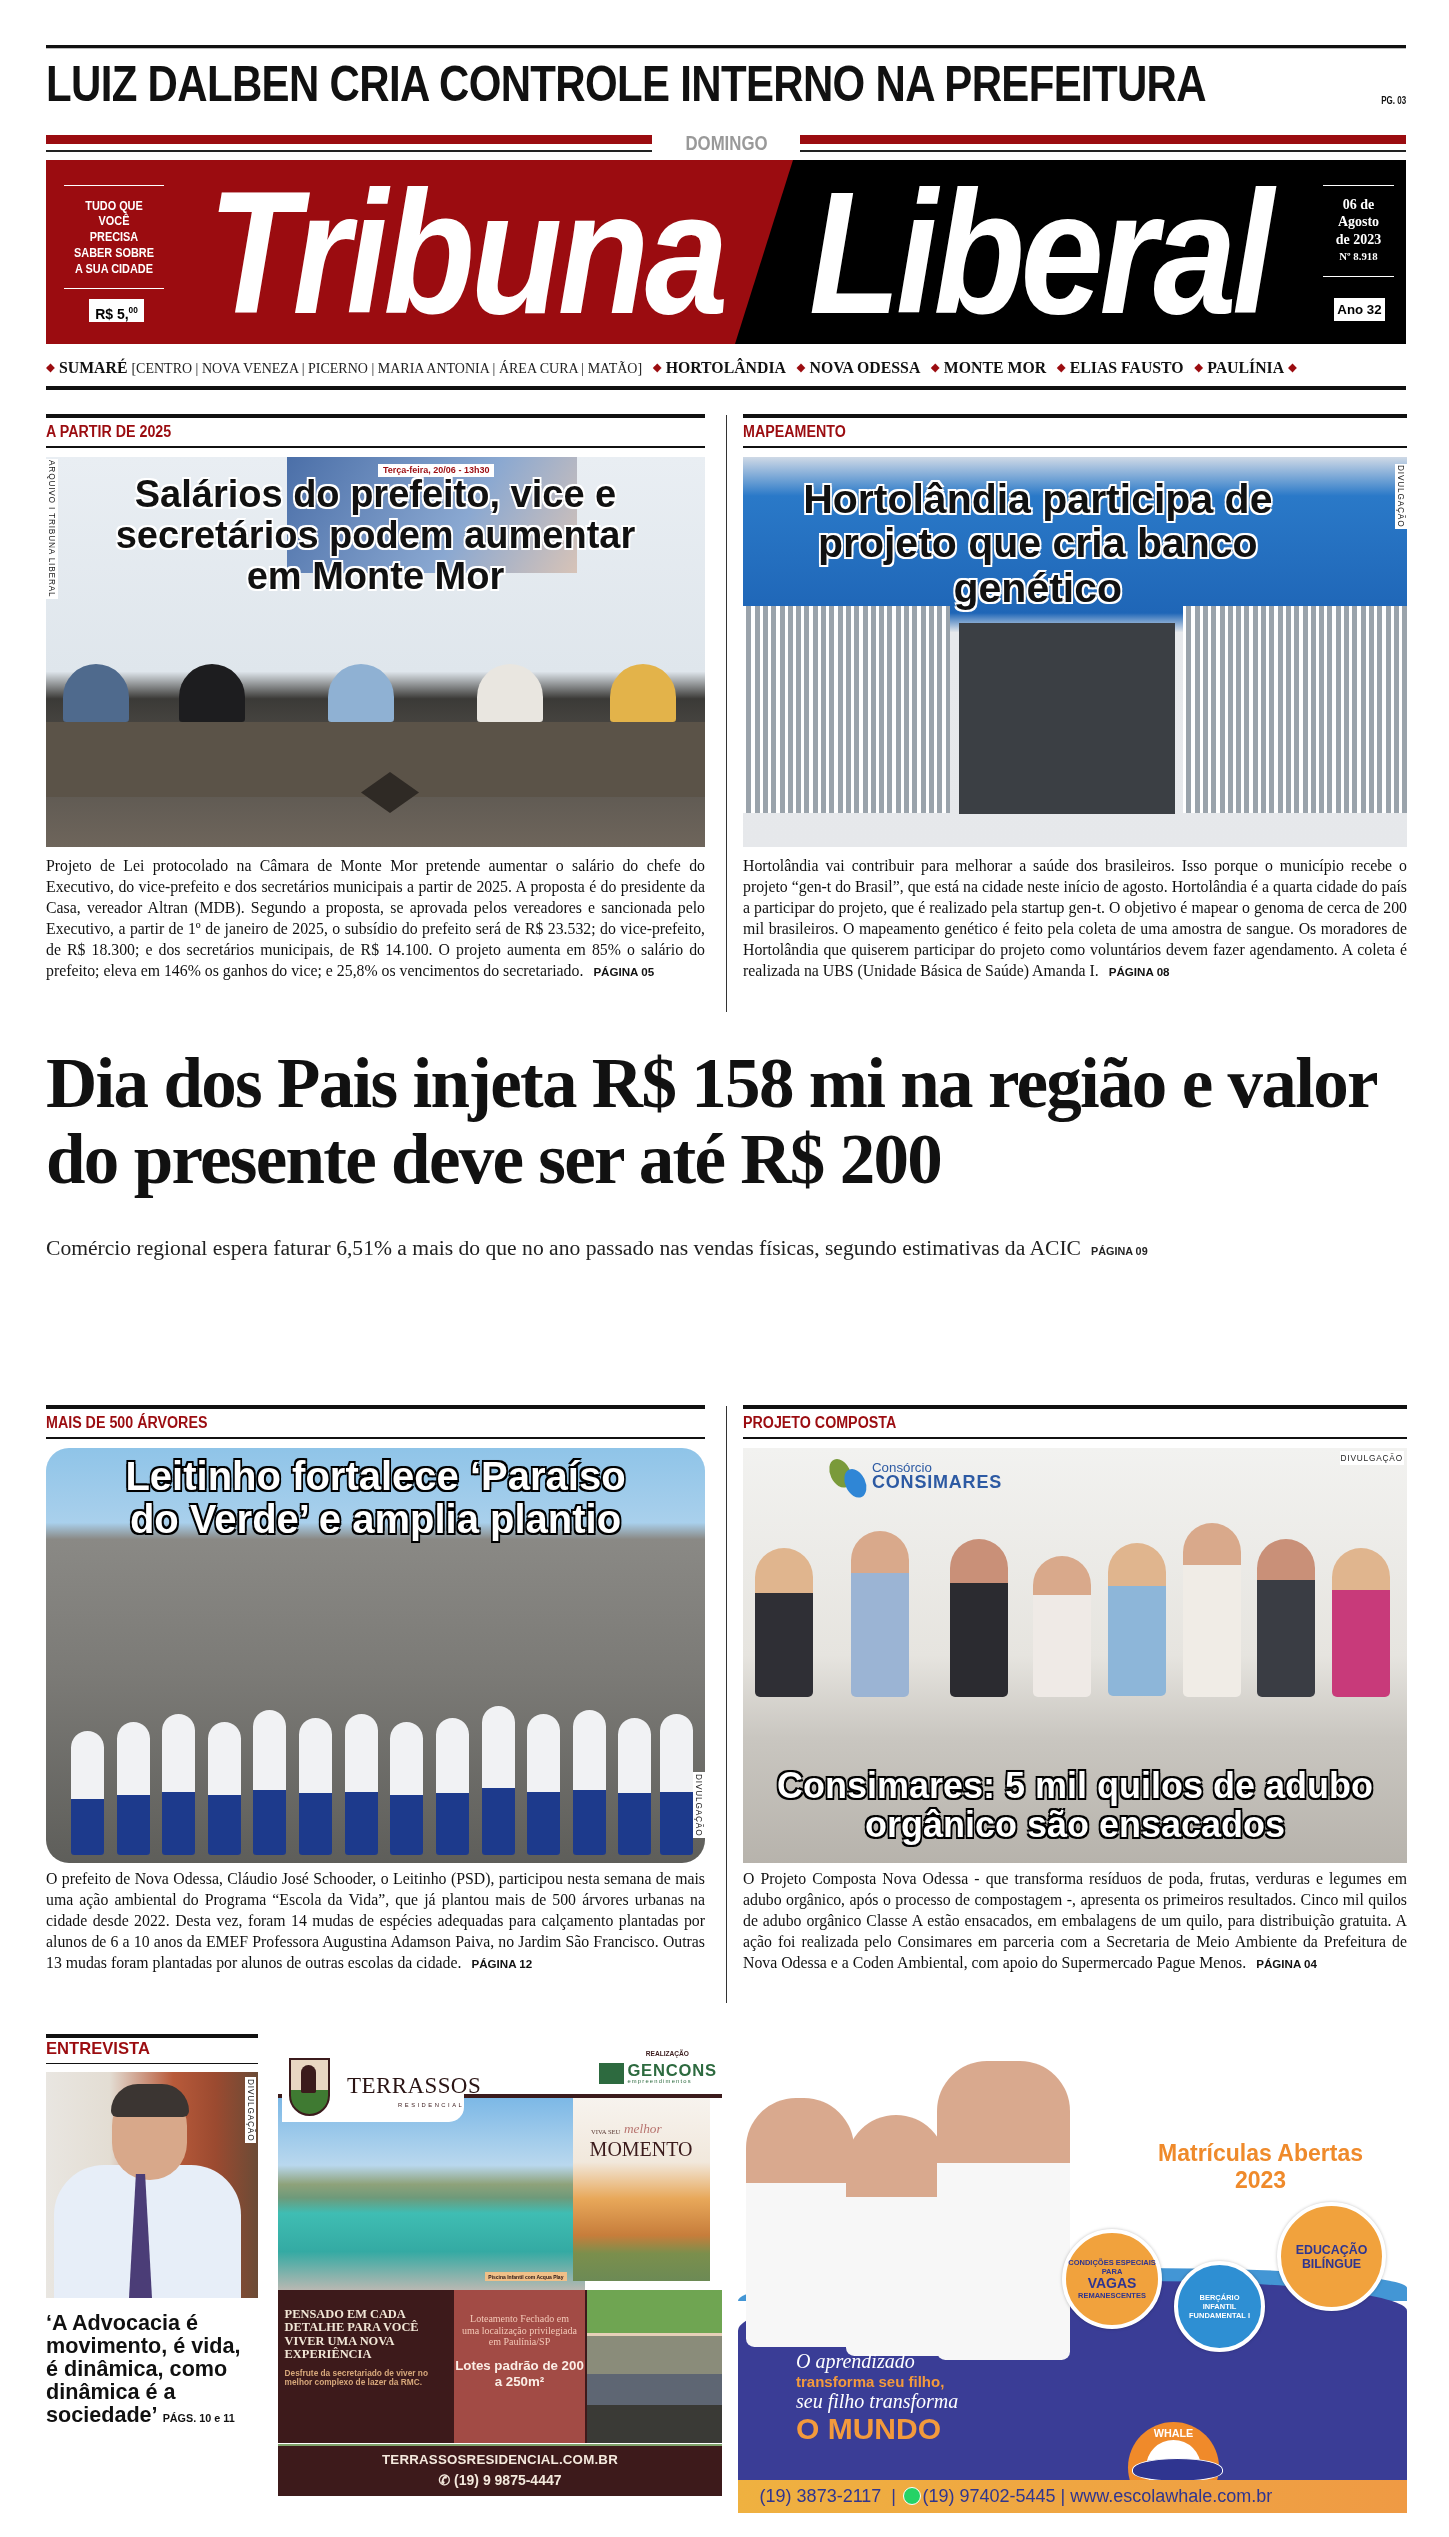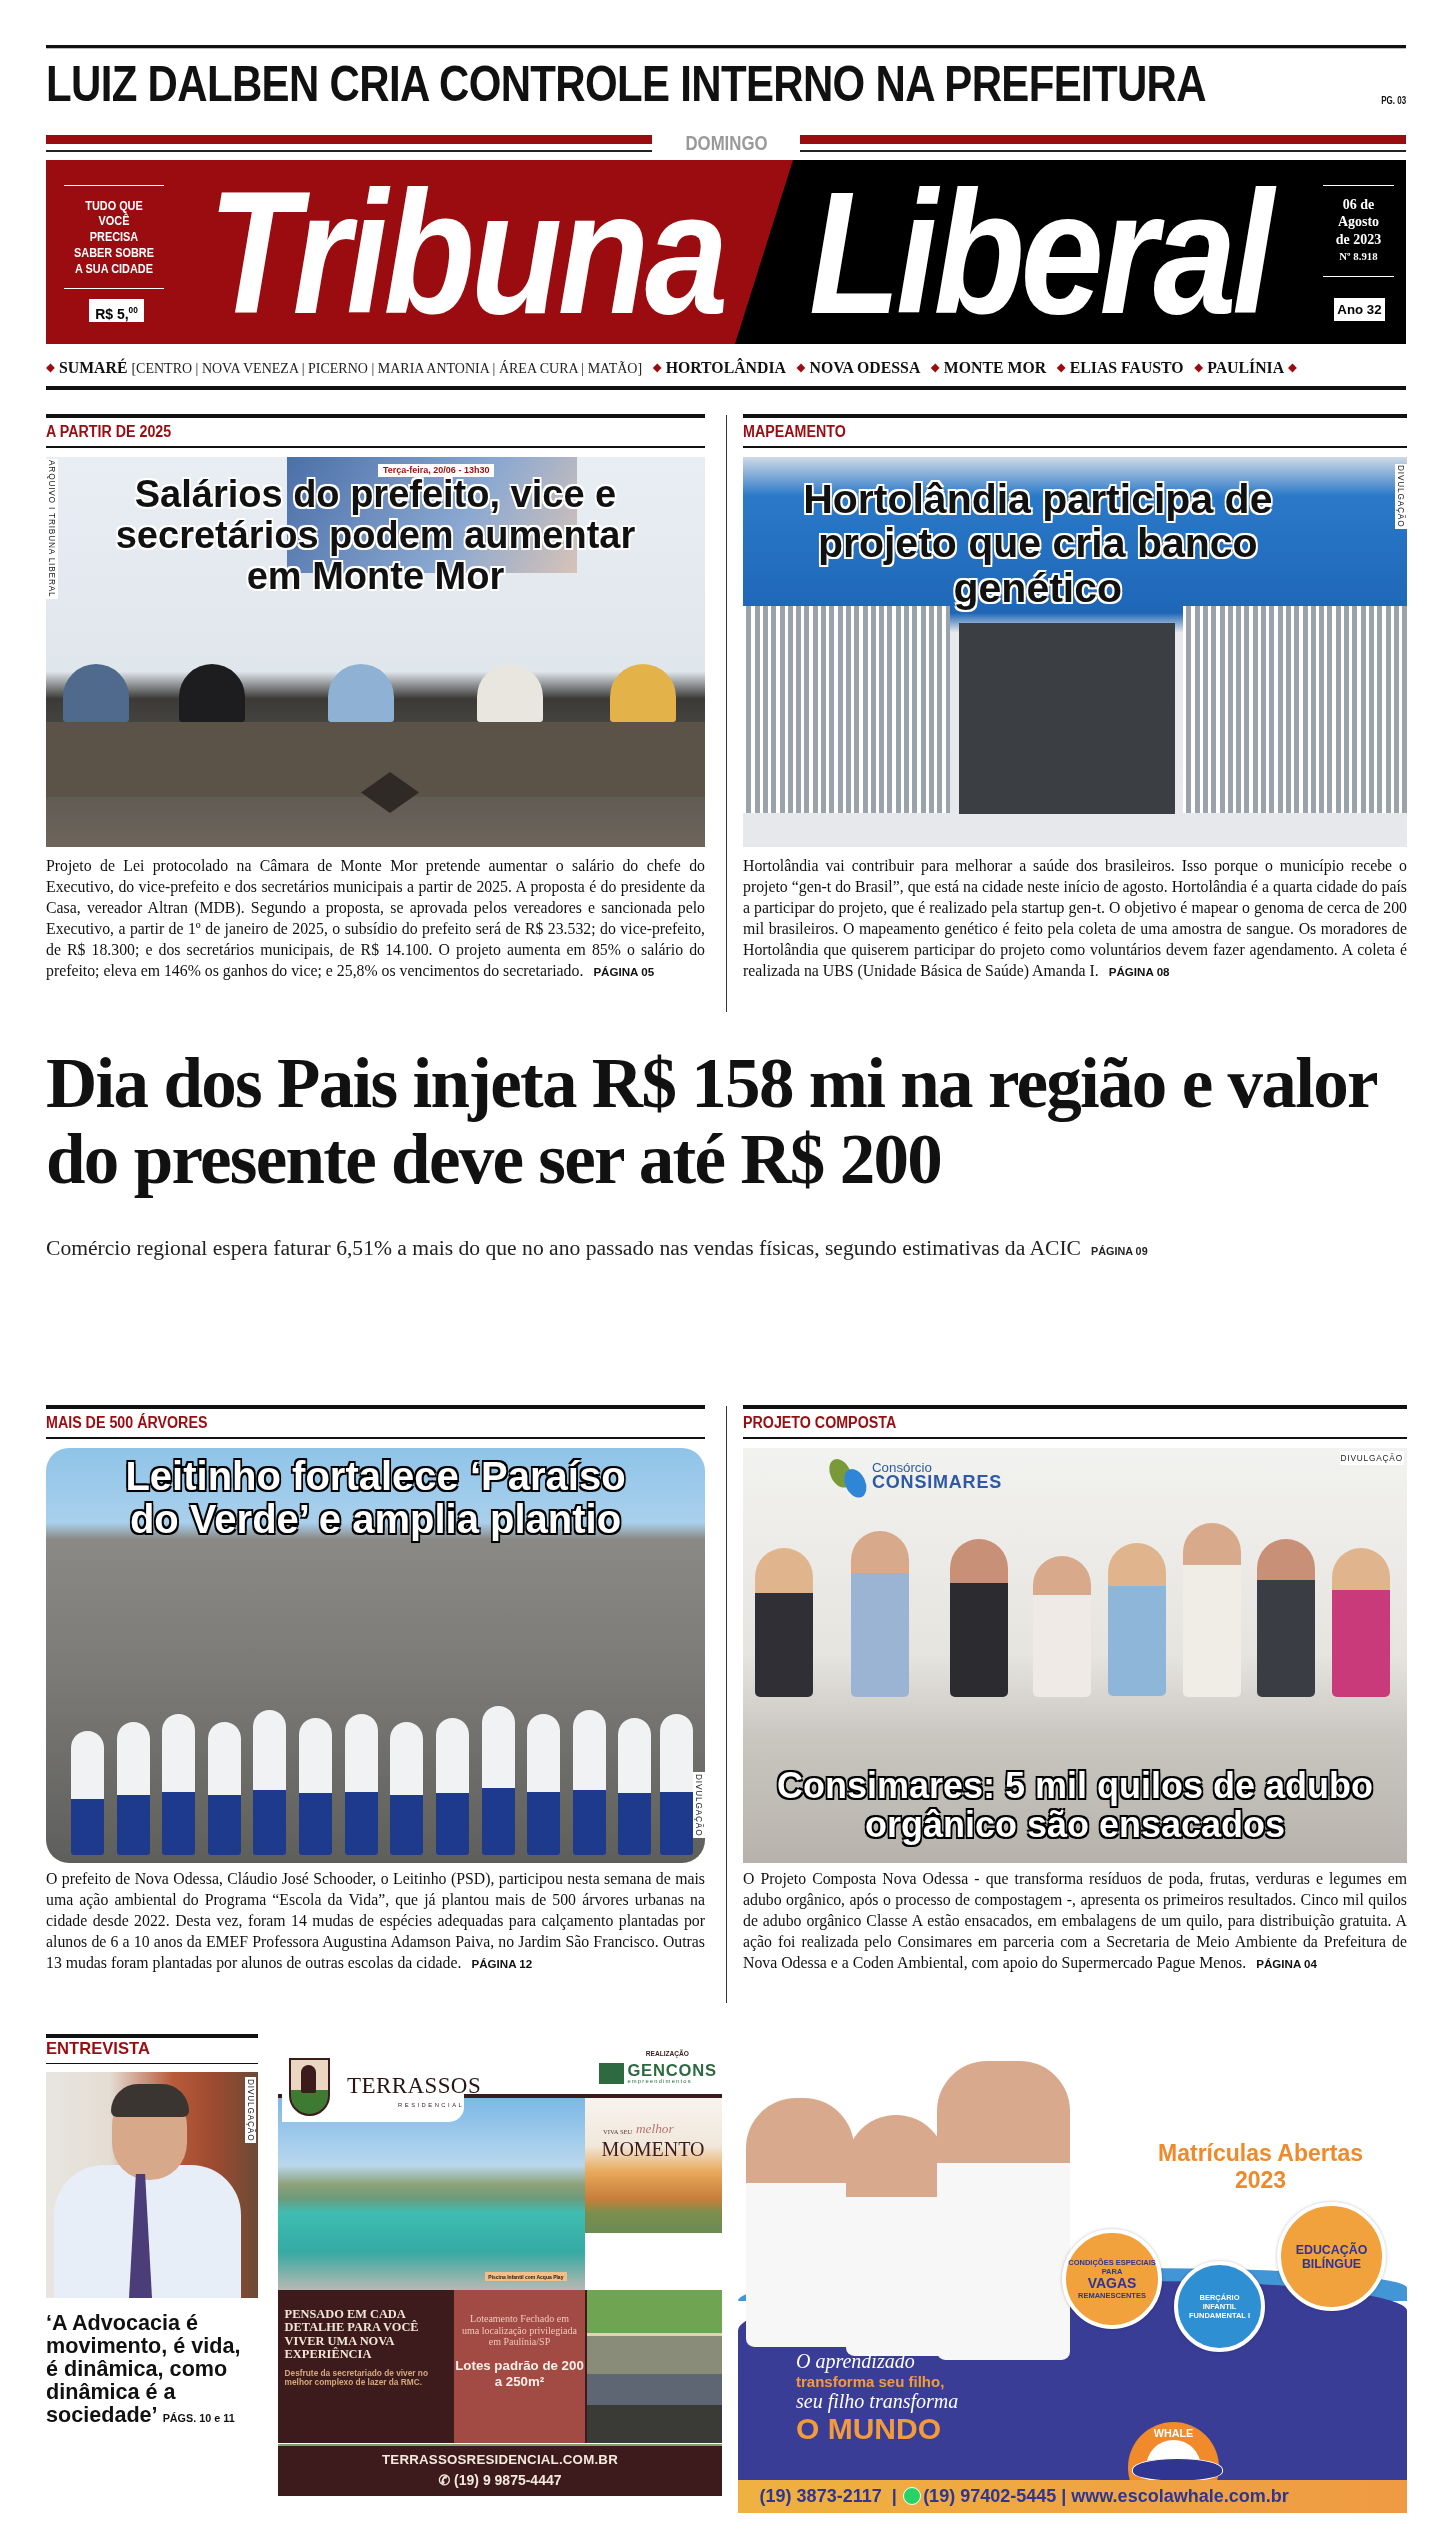--- a/index.html
+++ b/index.html
@@ -112,21 +112,21 @@
   .ad-terrassos .shield .tree { position: absolute; left: 10px; top: 5px; width: 15px; height: 28px; background: #3b1b1c; border-radius: 7.5px 7.5px 1.7px 1.7px; }
   .ad-terrassos .brand { position: absolute; left: 65px; top: 26.5px; font-family: Liberation Serif, serif; font-size: 23px; color: #2a1414; letter-spacing: 0.4px; }
   .ad-terrassos .brand-sub { position: absolute; left: 116px; top: 56px; font-family: "Liberation Sans", sans-serif; font-size: 5.8px; letter-spacing: 2.5px; color: #3b1b1c; }
   .ad-terrassos .real { position: absolute; right: 33px; top: 11.6px; font-family: "Liberation Sans", sans-serif; font-weight: bold; font-size: 6.6px; color: #3b1b1c; }
   .ad-terrassos .gencons { position: absolute; right: 6.6px; top: 23px; width: 116px; height: 25px; }
   .ad-terrassos .gencons .mark { position: absolute; left: 0; top: 1.7px; width: 25px; height: 21.6px; background: #2d6a3f; }
   .ad-terrassos .gencons .name { position: absolute; left: 28px; top: 0; font-family: "Liberation Sans", sans-serif; font-weight: bold; font-size: 16.6px; color: #2d6a3f; letter-spacing: 0.8px; }
   .ad-terrassos .gencons .tag { position: absolute; left: 28px; top: 16.6px; font-family: "Liberation Sans", sans-serif; font-size: 5.8px; color: #2d6a3f; letter-spacing: 1.2px; }
   .ad-terrassos .pool { position: absolute; left: 0; top: 60px; width: 307px; height: 192px; background: linear-gradient(180deg, #7cb8e6 0%, #b9d8ee 35%, #8ea27a 45%, #6e9a7a 52%, #3fbdb3 60%, #34aaa3 80%, #b9b8b2 100%); }
   .ad-terrassos .pool-cap { position: absolute; left: 207px; top: 234px; font-family: "Liberation Sans", sans-serif; font-weight: bold; font-size: 5px; color: #2a1414; background: #f0c088; padding: 1.7px 3.3px; }
-  .ad-terrassos .momento { position: absolute; left: 307px; top: 60px; width: 137px; height: 135px; background: linear-gradient(180deg, #f7f3ee 0%, #f1e8dc 35%, #e8a85a 55%, #c77d3b 75%, #7b8f4c 85%, #6c8a55 100%); }
+  .ad-terrassos .momento { position: absolute; left: 295px; top: 60px; width: 137px; height: 183px; background: linear-gradient(180deg, #f7f3ee 0%, #f1e8dc 35%, #e8a85a 55%, #c77d3b 75%, #7b8f4c 85%, #6c8a55 100%); }
   .ad-terrassos .momento .viva { position: absolute; left: 18px; top: 30px; font-family: "Liberation Serif", serif; font-size: 6.6px; color: #5a3a34; }
   .ad-terrassos .momento .melhor { position: absolute; left: 51px; top: 23px; font-family: "Liberation Serif", serif; font-style: italic; font-size: 13.3px; color: #b8746f; }
   .ad-terrassos .momento .word { position: absolute; left: 16.6px; top: 40px; font-family: "Liberation Serif", serif; font-size: 20px; color: #3b1b1c; }
   .ad-terrassos .lower { position: absolute; left: 0; top: 252px; width: 444px; height: 153px; background: #3d1a1b; }
   .ad-terrassos .lower .left { position: absolute; left: 6.6px; top: 18px; width: 162px; }
   .ad-terrassos .lower .head { font-family: "Liberation Serif", serif; font-weight: bold; font-size: 12.4px; line-height: 13.3px; color: #f1e6d6; }
   .ad-terrassos .lower .sub { margin-top: 8.3px; font-family: "Liberation Sans", sans-serif; font-weight: bold; font-size: 8.3px; line-height: 9px; color: #d6a77a; }
   .ad-terrassos .lower .mid { position: absolute; left: 176px; top: 0; width: 131px; height: 153px; background: #a24b45; text-align: center; }
   .ad-terrassos .lower .mid .lot { margin-top: 23px; font-family: "Liberation Serif", serif; font-size: 10px; line-height: 11.6px; color: #f4c9b8; padding: 0 6.6px; }
   .ad-terrassos .lower .mid .pad { margin-top: 10px; font-family: "Liberation Sans", sans-serif; font-weight: bold; font-size: 13.3px; line-height: 16.6px; color: #fbeee6; }
@@ -147,21 +147,21 @@
   .ad-whale .c2 { left: 436px; top: 229px; width: 91px; height: 91px; background: #2e8fd3; color: #fff; font-size: 7.5px; line-height: 9px; }
   .ad-whale .c3 { left: 539px; top: 170px; width: 109px; height: 109px; background: #f1a23d; color: #2f3590; font-size: 12.4px; line-height: 14px; }
   .ad-whale .slogan { position: absolute; left: 58px; top: 319px; width: 207px; font-family: "Liberation Serif", serif; font-style: italic; color: #fff; font-size: 20px; line-height: 21.6px; }
   .ad-whale .slogan .o { color: #f39a3c; font-family: "Liberation Sans", sans-serif; font-style: normal; font-weight: bold; font-size: 15px; line-height: 18px; }
   .ad-whale .slogan .mundo { color: #f39a3c; font-family: "Liberation Sans", sans-serif; font-style: normal; font-weight: bold; font-size: 30px; line-height: 33px; }
   .ad-whale .logo { position: absolute; left: 390px; top: 390px; width: 91px; height: 91px; border-radius: 50%; background: #f08a2a; }
   .ad-whale .logo .inner { position: absolute; left: 18px; top: 18px; width: 55px; height: 55px; border-radius: 50%; background: #fff; }
   .ad-whale .logo .whale { position: absolute; left: 4.1px; top: 36px; width: 91px; height: 23px; background: #2f3590; border-radius: 50% 50% 40% 40%; border: 1.7px solid #fff; }
   .ad-whale .logo .txt { position: absolute; left: 0; right: 0; top: 5px; text-align: center; font-family: "Liberation Sans", sans-serif; font-weight: bold; font-size: 10.8px; color: #fff; }
   .ad-whale .logo .txt2 { position: absolute; left: 0; right: 0; bottom: 6.6px; text-align: center; font-family: "Liberation Sans", sans-serif; font-weight: bold; font-size: 5.8px; color: #2f3590; }
-  .ad-whale .footer { position: absolute; left: 0; top: 448px; width: 669px; height: 33px; background: linear-gradient(90deg, #efb140, #ef9a44); font-family: "Liberation Sans", sans-serif; font-weight: bold; font-size: 18px; line-height: 33px; color: #2f3590; padding-left: 21.6px; white-space: nowrap; }
+  .ad-whale .footer { position: absolute; left: 0; top: 448px; width: 669px; height: 33px; background: linear-gradient(90deg, #efb140, #ef9a44); font-family: "Liberation Sans", sans-serif; font-weight: normal; font-size: 18px; line-height: 33px; color: #2f3590; padding-left: 21.6px; white-space: nowrap; }
   .ad-whale .footer .wa { display: inline-block; width: 18px; height: 18px; border-radius: 50%; background: #25d366; vertical-align: -3.3px; margin: 0 1.7px; border: 1.7px solid #fff; }
 </style>
 </head>
 <body>
 
 <div class="page">
 
   <div class="rule top-rule"></div>
   <div class="rule top-rule2"></div>
   <div class="top-headline">

